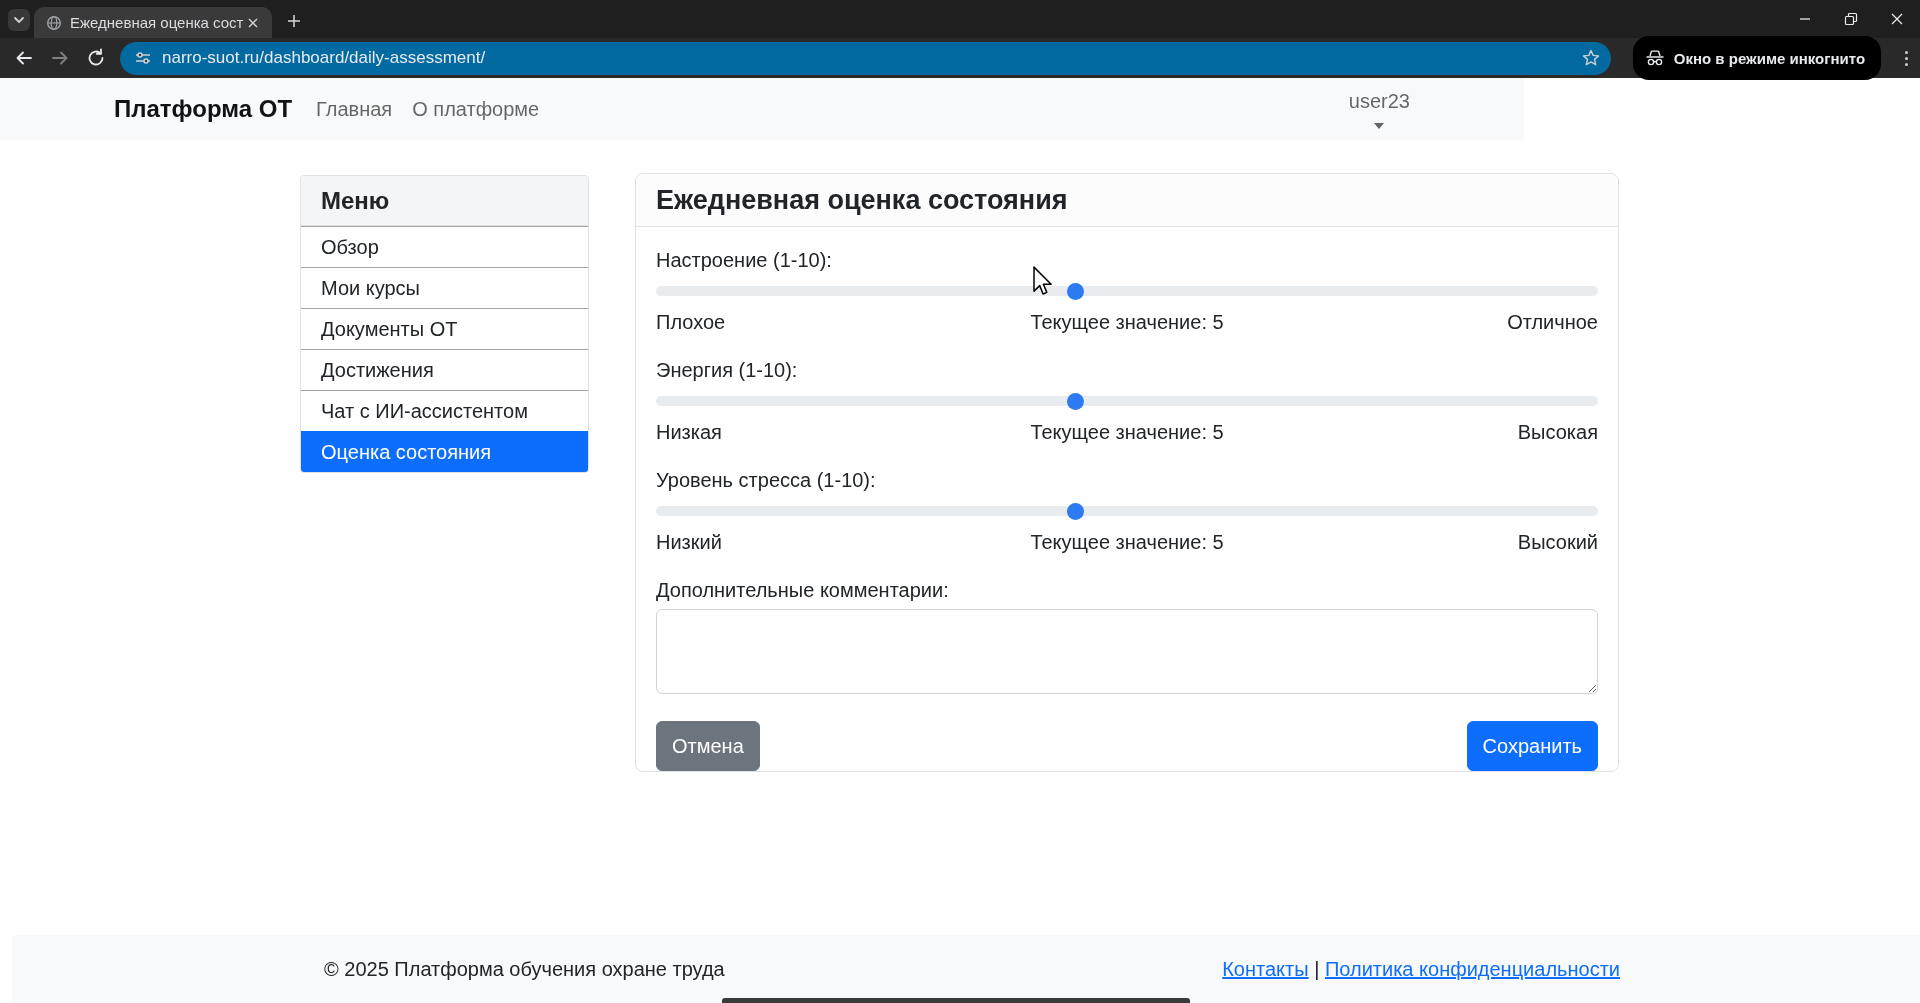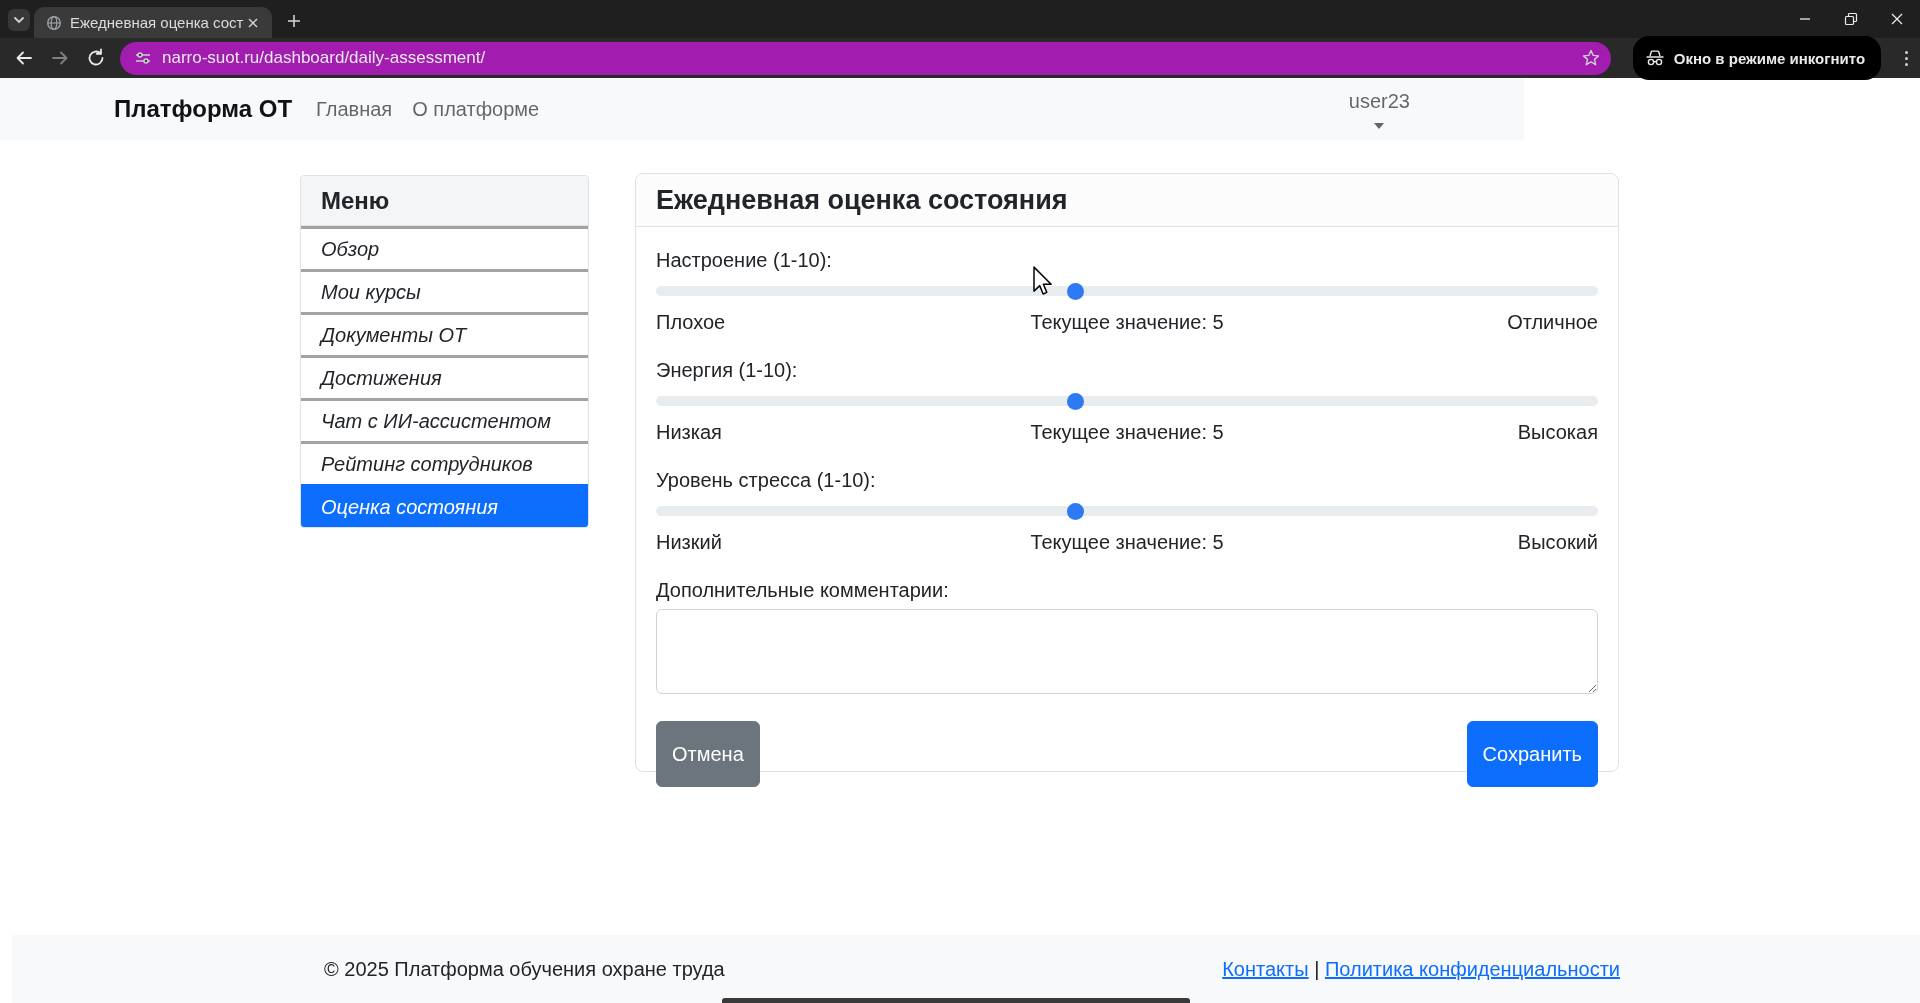--- a/index.html
+++ b/index.html
@@ -14,39 +14,39 @@
   .tab-close { width:18px; height:18px; border-radius:50%; display:flex; align-items:center; justify-content:center; flex:0 0 auto; }
   .new-tab { position:absolute; left:282px; top:9px; width:24px; height:24px; display:flex; align-items:center; justify-content:center; border-radius:50%; }
   .win-controls { position:absolute; right:0; top:0; height:38px; display:flex; align-items:center; }
   .win-btn { width:46px; height:38px; display:flex; align-items:center; justify-content:center; }
 
   .toolbar { position:absolute; left:0; top:38px; width:1920px; height:40px; background:#292929; display:flex; align-items:center; }
   .nav-ic { width:30px; height:30px; display:flex; align-items:center; justify-content:center; border-radius:50%; flex:0 0 auto; }
   .nav-ic.back { margin-left:9px; }
   .nav-ic.fwd { margin-left:6px; opacity:.45; }
   .nav-ic.reload { margin-left:6px; }
-  .omnibox { margin-left:9px; width:1550px; height:33px; background:#a21caf; border-radius:17px; display:flex; align-items:center; padding:0 10px 0 14px; }
+  .omnibox { margin-left:9px; width:1550px; height:33px; background:#0369a1; border-radius:17px; display:flex; align-items:center; padding:0 10px 0 14px; }
   .url-text { flex:1; font-size:17px; color:#e8eaed; margin-left:10px; white-space:nowrap; overflow:hidden; }
   .incog-badge { margin-left:22px; height:44px; background:#000000; border-radius:16px; display:flex; align-items:center; padding:0 16px 0 12px;font-weight:bold; }
   .incog-badge span { font-size:15px; color:#e8eaed; margin-left:9px; white-space:nowrap; }
   .menu-dots { margin-left:12px; width:28px; height:28px; display:flex; flex-direction:column; align-items:center; justify-content:center; gap:3px; }
   .menu-dots i { width:3px; height:3px; border-radius:50%; background:#cfd1d4; }
 
   
   .site-nav { position:absolute; left:0; top:78px; width:1524px; height:62px; background:#f8f9fa; }
   .nav-inner { width:1320px; height:100%; margin:0 auto; padding:0 12px; display:flex; align-items:center; }
   .brand { font-size:24px; font-weight:700; color:#101214; margin-right:14px; }
   .nav-link { font-size:20px; color:rgba(0,0,0,.60); padding:0 10px; }
   .user-menu { margin-left:auto; font-size:20px; color:rgba(0,0,0,.60); display:flex; align-items:center; gap:7px;flex-direction:column; }
   .caret-down { width:0; height:0; border-left:5px solid transparent; border-right:5px solid transparent; border-top:6px solid rgba(0,0,0,.6); margin-top:3px; }
 
   
   .sidebar { position:absolute; left:300px; top:175px; width:289px; background:#fff; border:1px solid #dee2e6; border-radius:4px; overflow:hidden; }
   .sidebar-header { background:#f4f5f6; border-bottom:1px solid #dee2e6; padding:10px 20px; font-size:24px; font-weight:700; color:#212529; line-height:29px; }
-  .menu-item { padding:7px 20px; font-size:20px; line-height:26px; color:#212529; border-top:3px solid #a3a3a3; background:#fff;font-style:italic; }
+  .menu-item { padding:7px 20px; font-size:20px; line-height:26px; color:#212529; border-top:1px solid #a3a3a3; background:#fff; }
   .menu-item:first-of-type { border-top:none; }
   .menu-item.active { background:#0d6efd; border-color:#0d6efd; color:#fff; }
 
   
   .main-card { position:absolute; left:635px; top:173px; width:984px; height:599px; background:#fff; border:1px solid #dee2e6; border-radius:8px; }
   .card-header { padding:11px 20px; border-bottom:1px solid #dee2e6; background:#fcfcfd; border-radius:8px 8px 0 0; font-size:27px; font-weight:700; color:#212529; line-height:30px; }
   .card-body { padding:20px 20px 19px 20px; }
   .f-label { font-size:20px; line-height:26px; color:#212529; }
   .mt22 { margin-top:22px; } .mt8 { margin-top:8px; } .mt6 { margin-top:6px; } .mt27 { margin-top:27px; }
 
@@ -56,21 +56,21 @@
   input[type=range]::-moz-range-track { height:10px; background:#e9ecef; border-radius:5px; }
   input[type=range]::-moz-range-thumb { width:17px; height:17px; border-radius:50%; background:#2e7af2; border:none; }
 
   .slider-row { display:grid; grid-template-columns:1fr auto 1fr; font-size:20px; line-height:26px; color:#212529; }
   .slider-row .mid { text-align:center; }
   .slider-row .right { text-align:right; }
 
   textarea.comments { width:100%; height:85px; border:1px solid #ced4da; border-radius:6px; resize:both; font-family:"Liberation Sans", sans-serif; font-size:20px; padding:8px 12px; color:#212529; display:block; }
 
   .btn-row { display:flex; justify-content:space-between; align-items:center; }
-  .btn { font-size:20px; line-height:24px; padding:20px 15px; border-radius:6px; color:#fff; border:1px solid transparent; font-family:"Liberation Sans", sans-serif; }
+  .btn { font-size:20px; line-height:24px; padding:12px 15px; border-radius:6px; color:#fff; border:1px solid transparent; font-family:"Liberation Sans", sans-serif; }
   .btn-cancel { background:#6c757d; border-color:#6c757d; }
   .btn-save { background:#0d6efd; border-color:#0d6efd; }
 
   
   .footer { position:absolute; left:0; bottom:0; width:1920px; height:68px; background:#f8f9fa;margin-left:12px; }
   .footer-inner { width:1320px; height:100%; margin:0 auto; padding:0 12px; display:flex; align-items:center; justify-content:space-between; }
   .footer-inner, .footer-inner * { font-size:20px; color:#212529; }
   .footer a { color:#0d6efd; text-decoration:underline; }
   .bottom-bar { position:absolute; left:722px; bottom:0; width:468px; height:5px; background:#3a3a3a; border-radius:3px 3px 0 0; z-index:5; }
 
@@ -184,21 +184,20 @@
   </div>
 </div>
 
 <div class="sidebar">
   <div class="sidebar-header">Меню</div>
   <div class="menu-item">Обзор</div>
   <div class="menu-item">Мои курсы</div>
   <div class="menu-item">Документы ОТ</div>
   <div class="menu-item">Достижения</div>
   <div class="menu-item">Чат с ИИ-ассистентом</div>
-  <div class="menu-item">Рейтинг сотрудников</div>
   <div class="menu-item active">Оценка состояния</div>
 </div>
 
 <div class="main-card">
   <div class="card-header">Ежедневная оценка состояния</div>
   <div class="card-body">
 
     <div class="f-label">Настроение (1-10):</div>
     <input class="mt8" type="range" min="1" max="10" value="5" style="">
     <div class="slider-row mt8">

